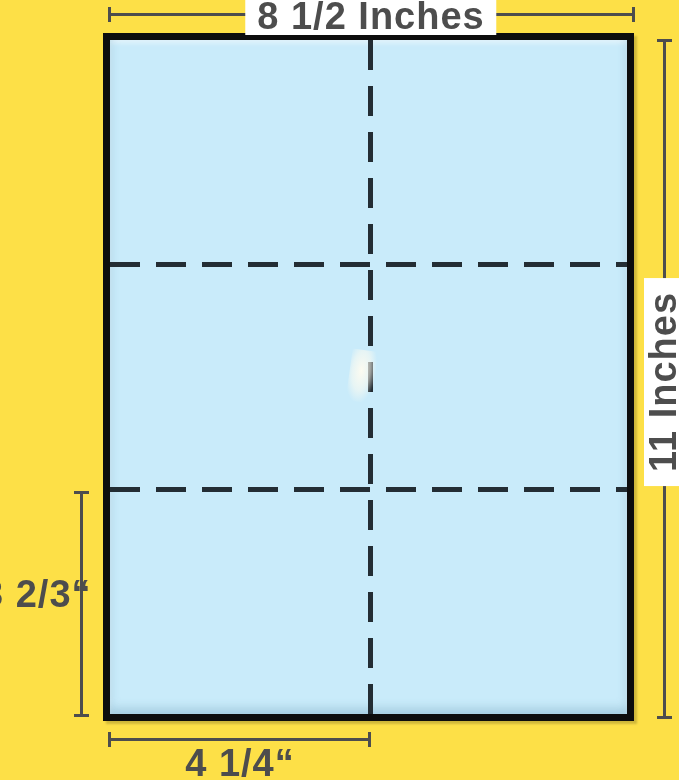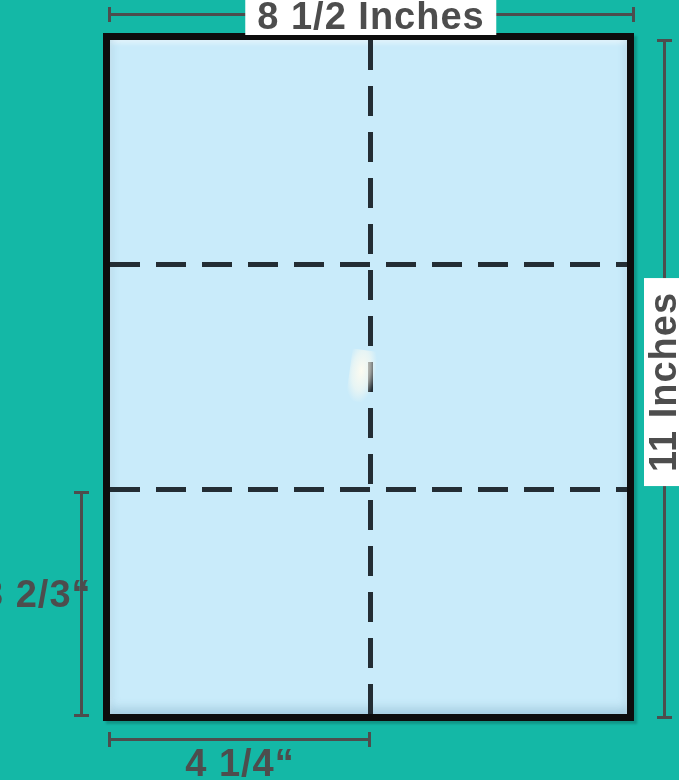--- a/index.html
+++ b/index.html
@@ -4,21 +4,21 @@
 <style>
   html, body {
     margin: 0;
     padding: 0;
     background: #ffffff;
   }
   #stage {
     position: relative;
     width: 679px;
     height: 780px;
-    background: #14b8a6;
+    background: #fde047;
     overflow: hidden;
     font-family: "Liberation Sans", sans-serif;
   }
 
   
   .paper {
     position: absolute;
     left: 103px;
     top: 33px;
     width: 531px;

